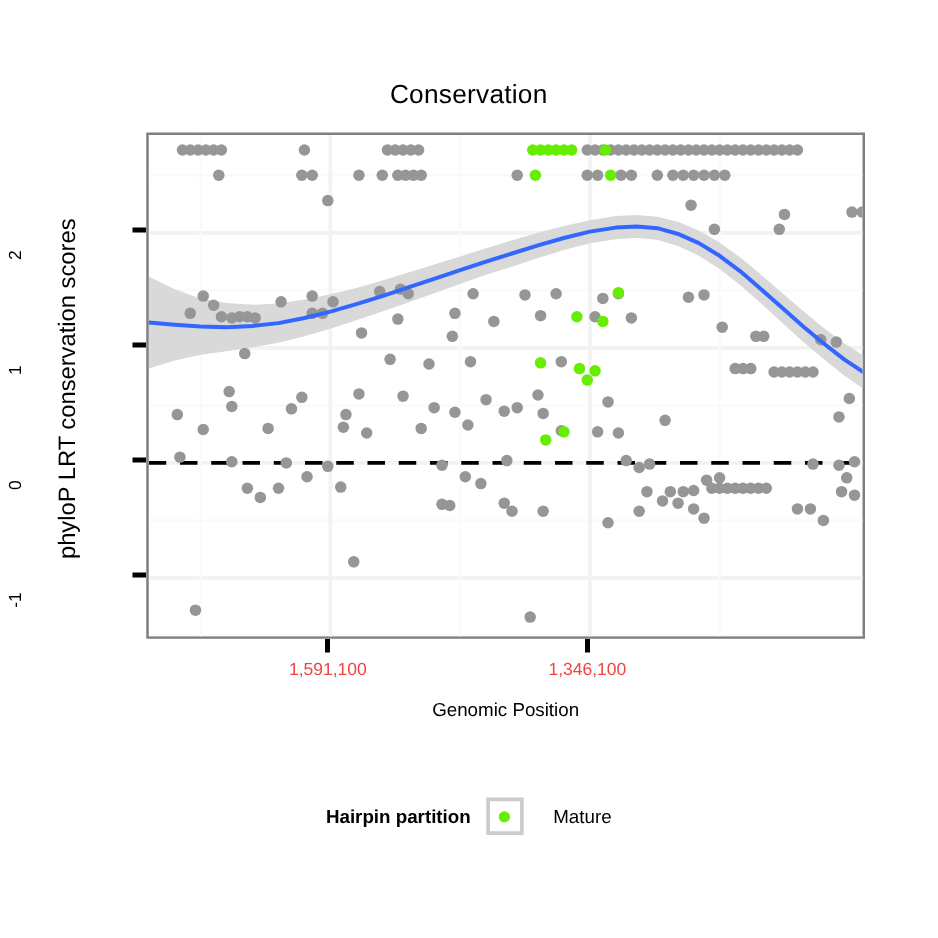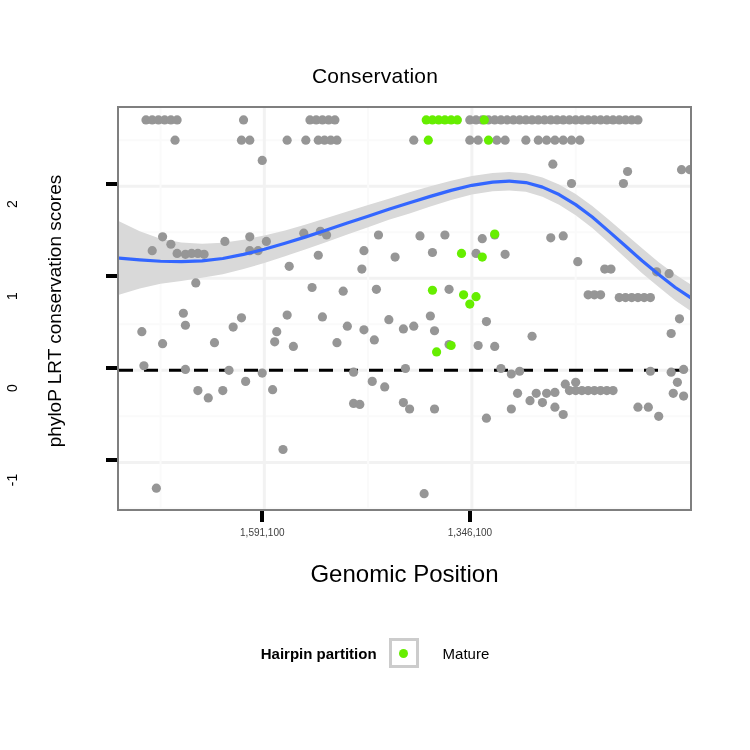--- a/index.html
+++ b/index.html
@@ -40,37 +40,37 @@
     color: #000000;
     transform: rotate(-90deg);
     transform-origin: center center;
   }
   .xlab {
     position: absolute;
     left: 117px;
     top: 560px;
     width: 575px;
     text-align: center;
-    font-size: 24px;
+    font-size: 15px;
     color: #000000;
   }
   .ytick-label {
     position: absolute;
     right: 0;
     font-size: 14px;
     color: #000000;
     transform: rotate(-90deg);
     transform-origin: right center;
     white-space: nowrap;
     text-align: center;
   }
   .xtick-label {
     position: absolute;
-    font-size: 10px;
-    color: #404040;
+    font-size: 14px;
+    color: #ef4444;
     white-space: nowrap;
     text-align: right;
     transform: translateX(-50%);
   }
   .tick-mark-y {
     position: absolute;
     width: 11px;
     height: 4px;
     background: #000000;
   }

